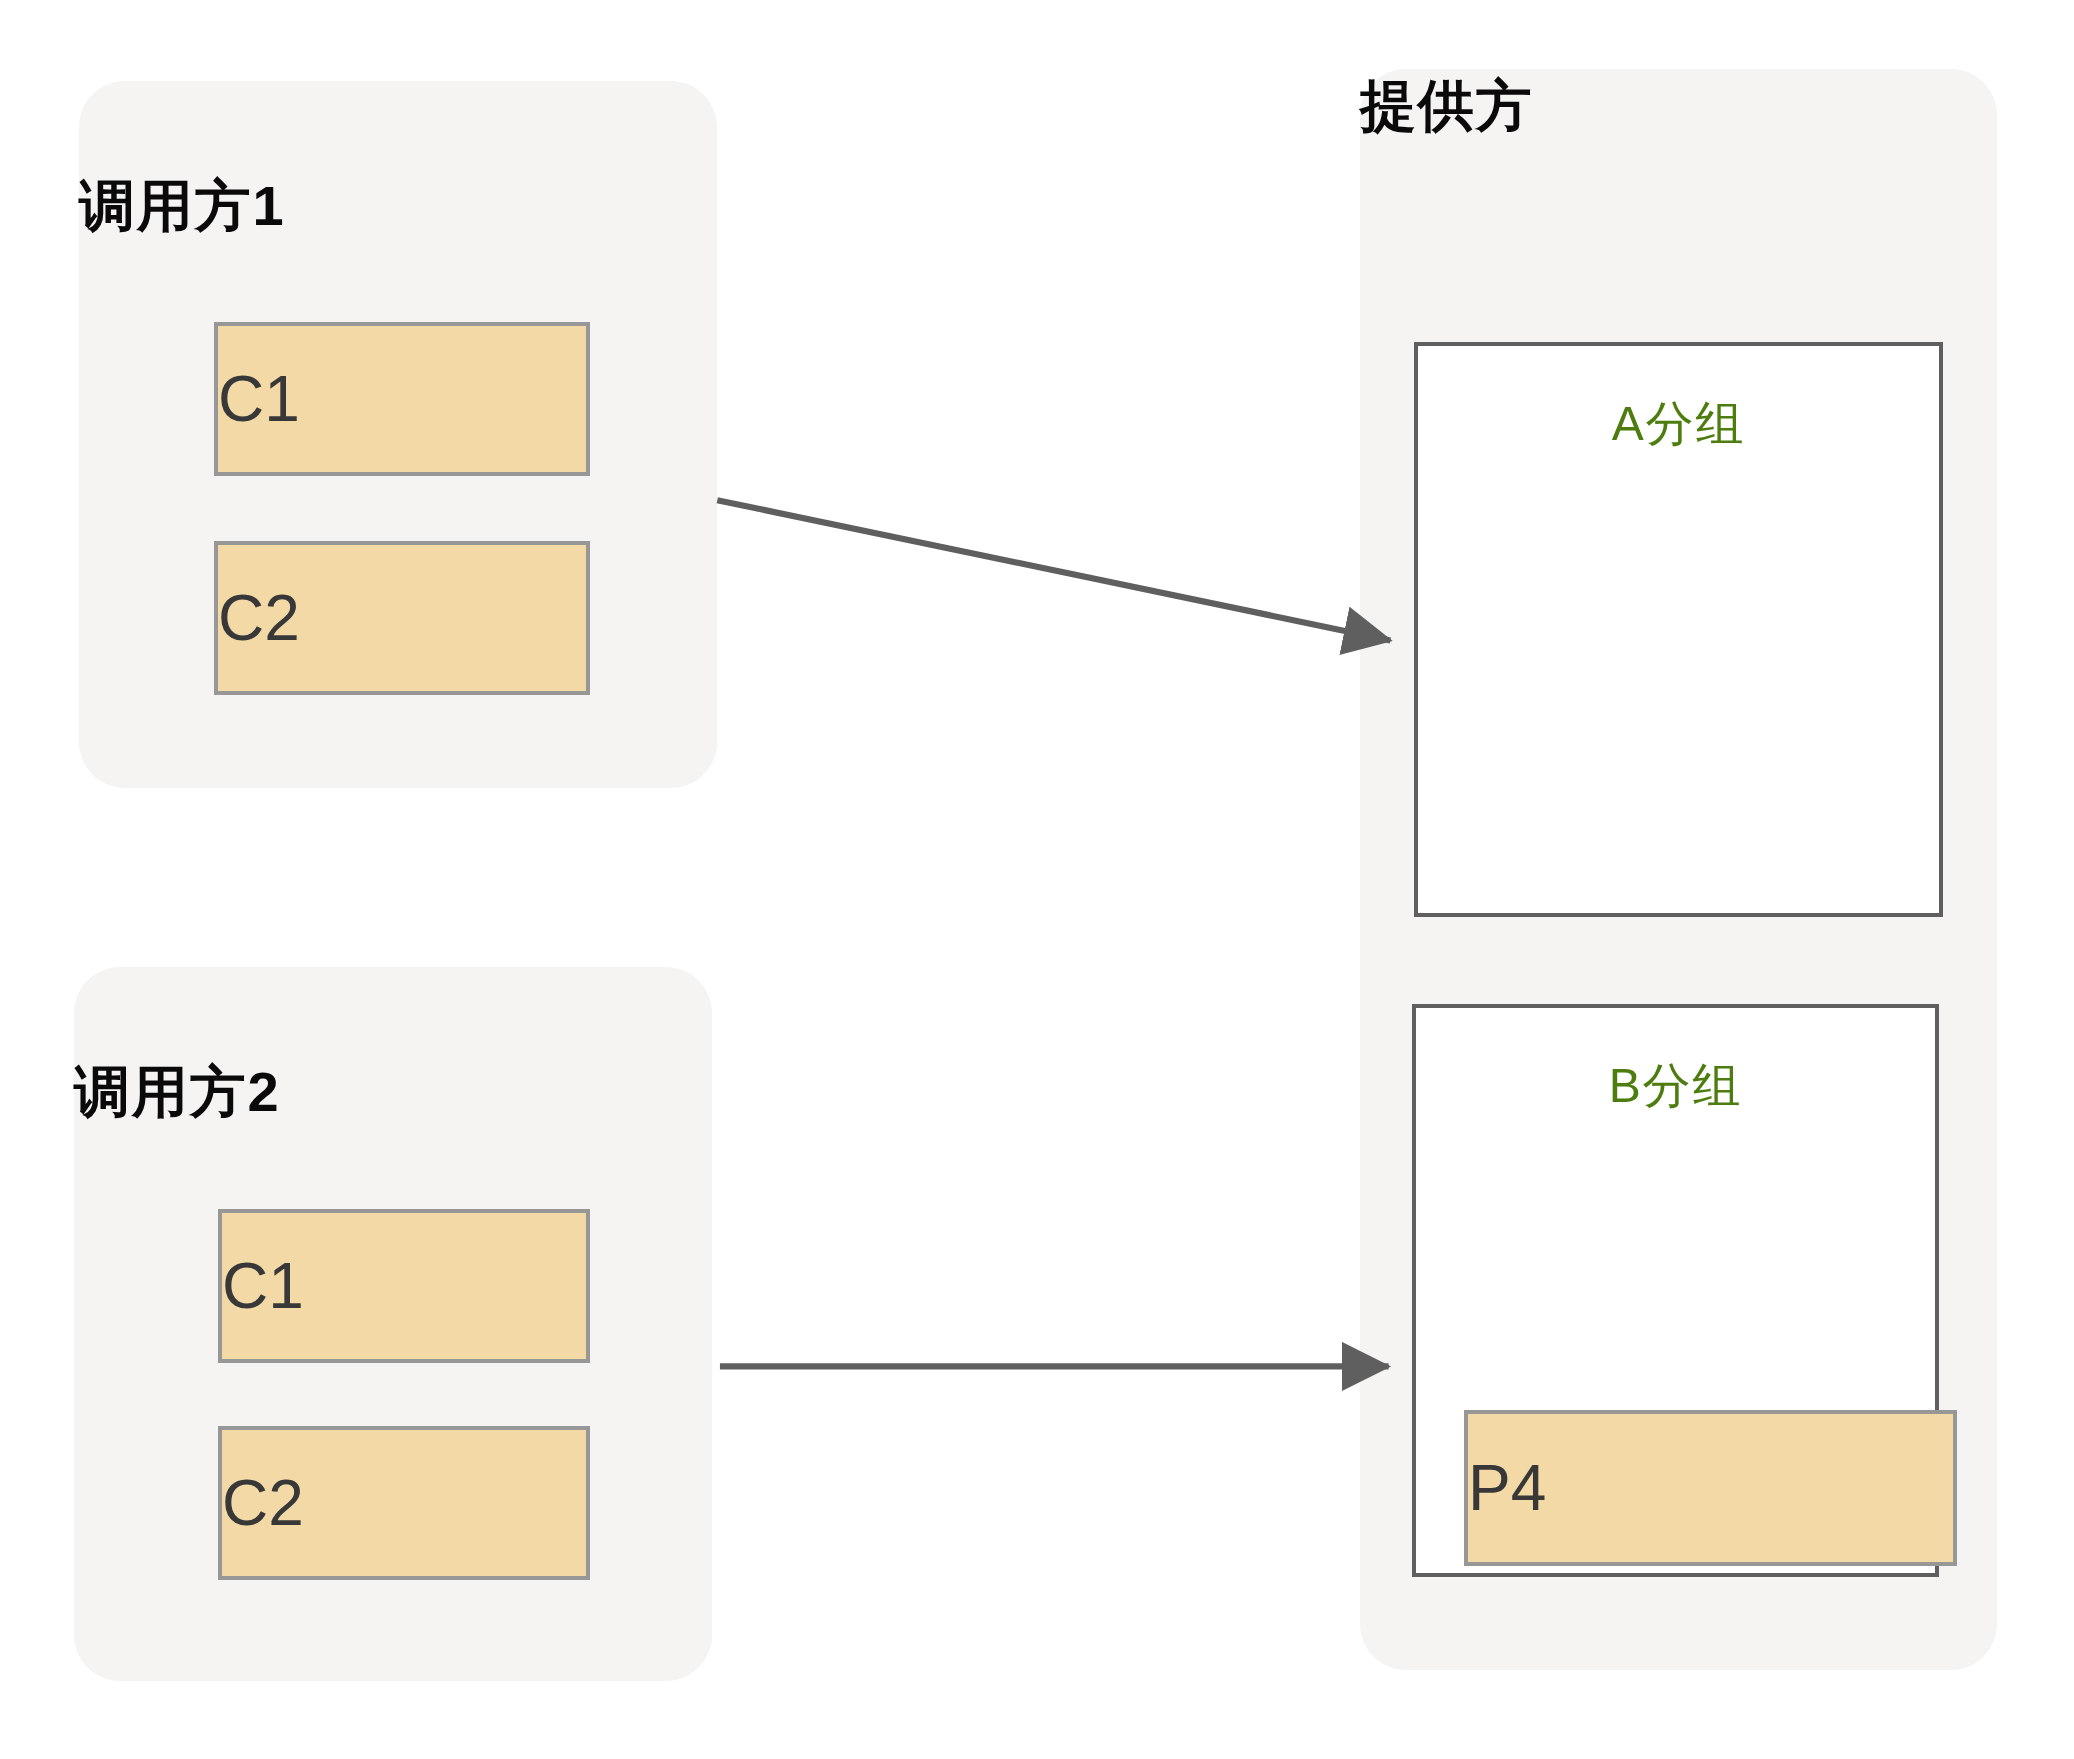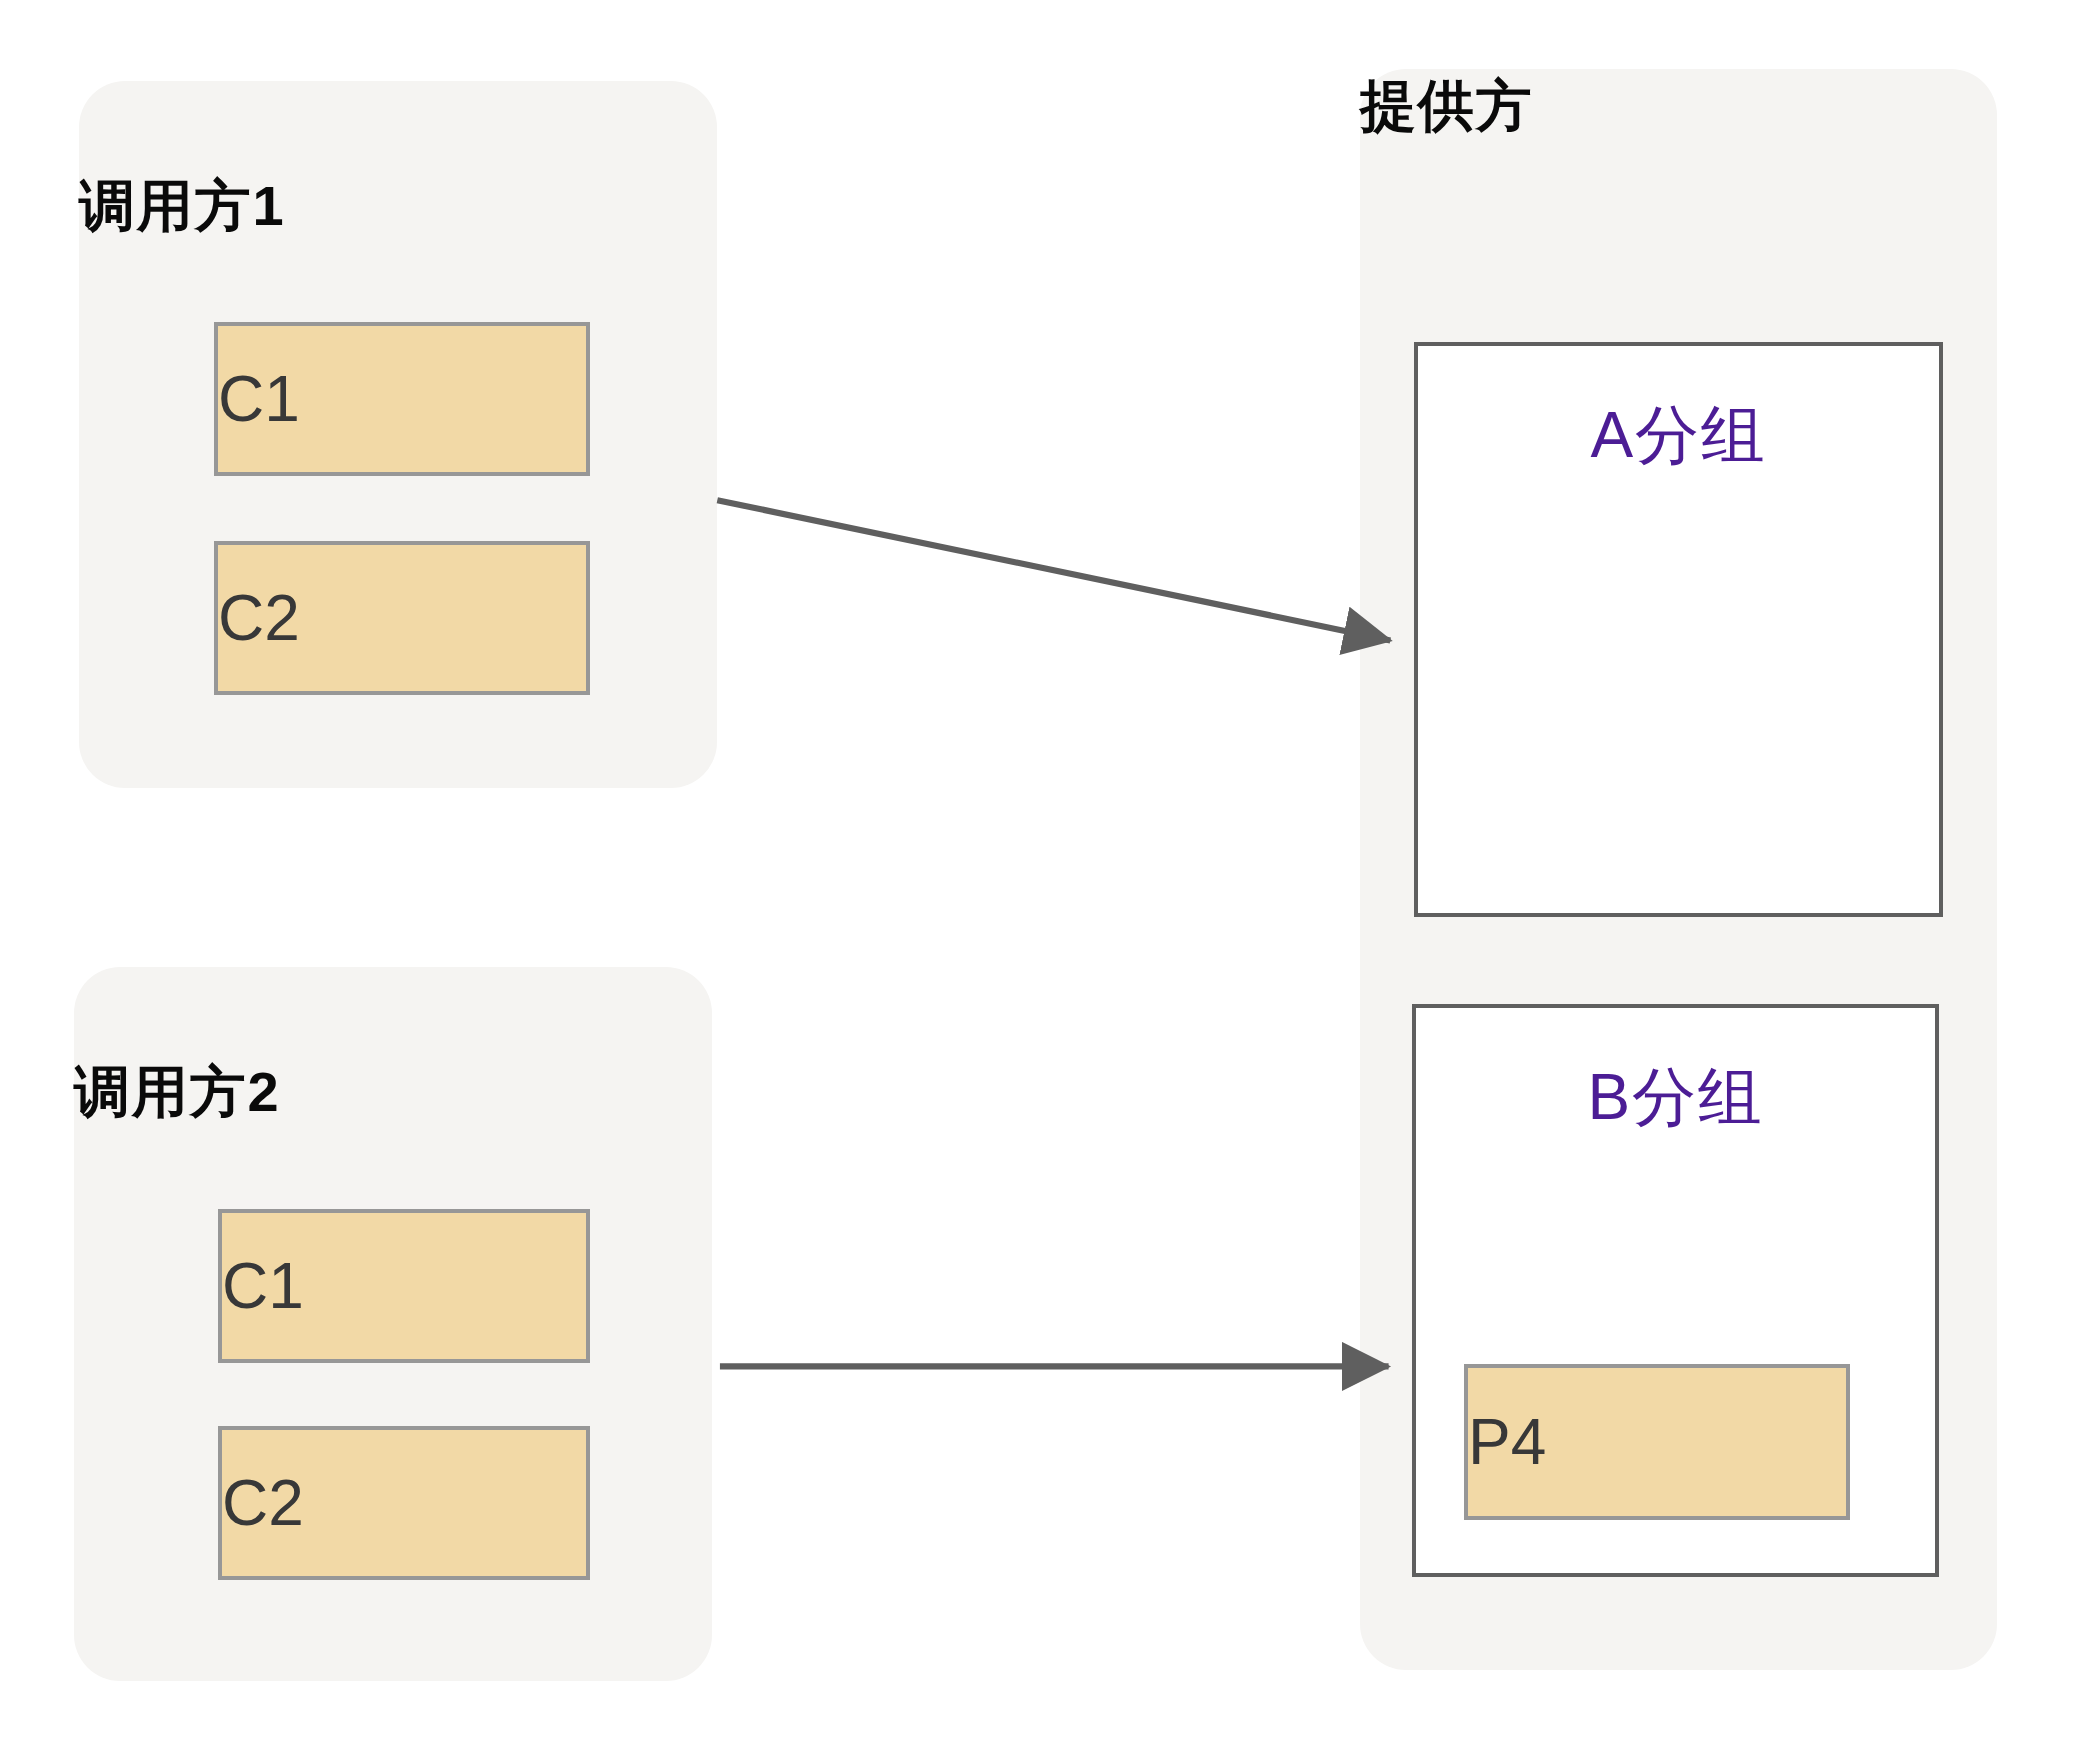--- a/index.html
+++ b/index.html
@@ -52,29 +52,29 @@
     background:#ffffff;
     border:4.4px solid #5f5f5f;
     box-sizing:border-box;
   }
   #group-a-box{left:1414px;top:342px;width:529px;height:575px;}
   #group-b-box{left:1412px;top:1004px;width:527px;height:573px;}
 
   .group-title{
     position:absolute;left:0;width:100%;top:46px;
     text-align:center;
-    font-size:64px;color:#4c1d95;
+    font-size:48px;color:#4d7c0f;
     letter-spacing:1.8px;
     white-space:nowrap;
   }
   
   #p-node-1{left:1466px;top:510px;width:429px;height:154px;}
   #p-node-2{left:1466px;top:712px;width:429px;height:154px;}
   #p-node-3{left:1464px;top:1160px;width:429px;height:154px;}
-  #p-node-4{left:1464px;top:1364px;width:386px;height:156px;}
+  #p-node-4{left:1464px;top:1410px;width:493px;height:156px;}
 
   #arrow-layer{
     position:absolute;left:0;top:0;width:2075px;height:1759px;
     pointer-events:none;
   }
 </style>
 </head>
 <body>
 
 <div class="canvas">

